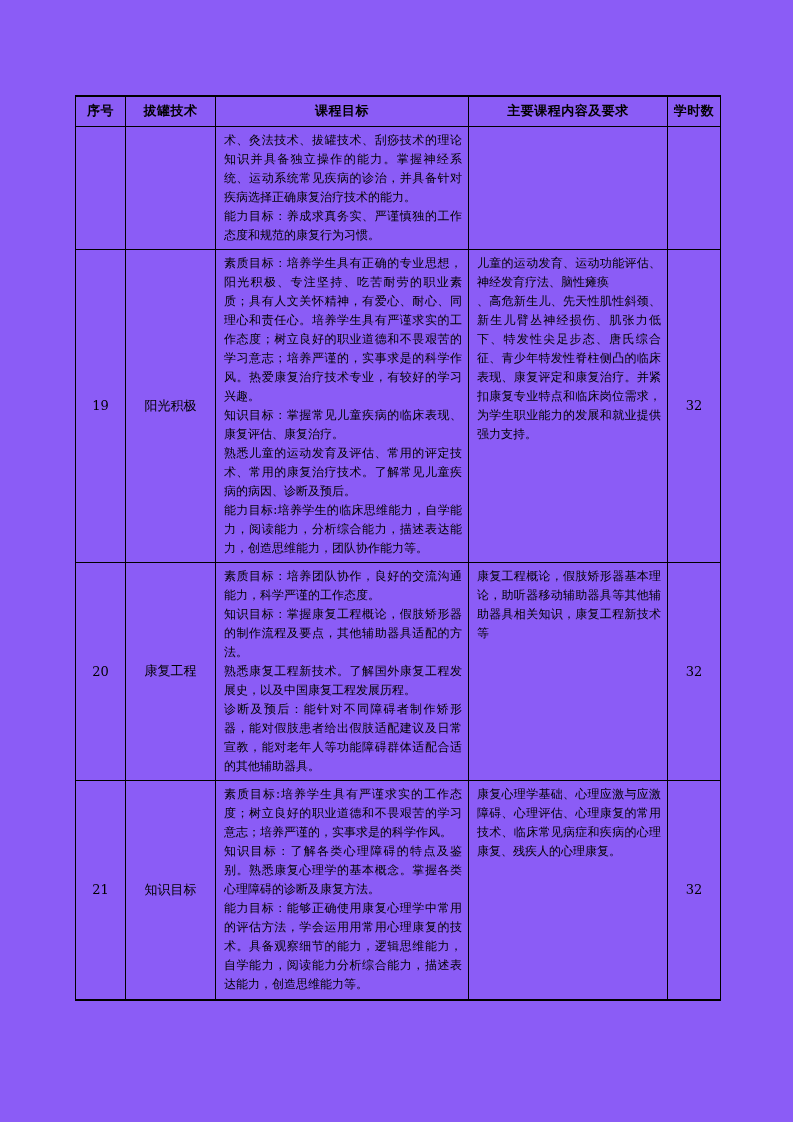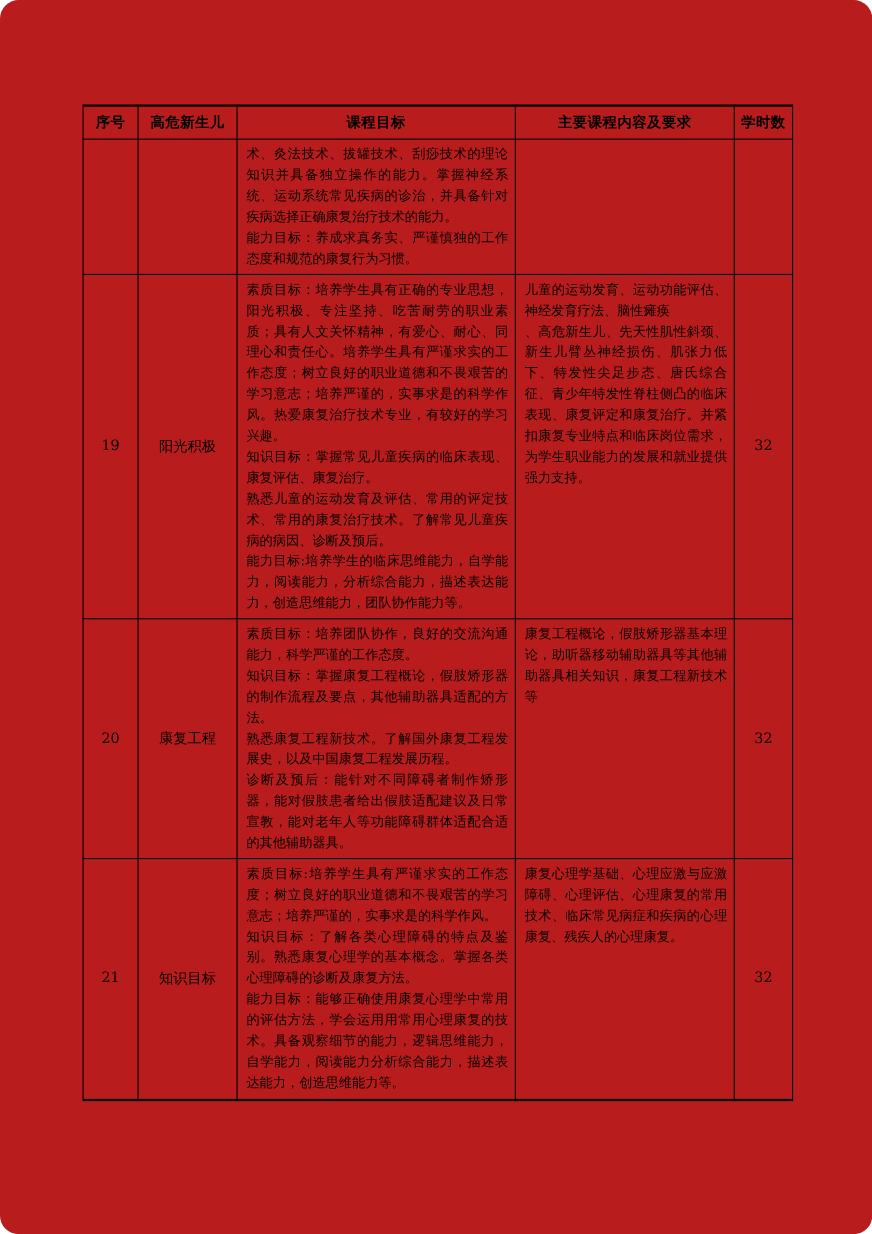--- a/index.html
+++ b/index.html
@@ -4,25 +4,24 @@
 <style>
   html, body {
     margin: 0;
     padding: 0;
     background: #ffffff;
   }
   .sheet {
     position: relative;
     width: 793px;
     height: 1122px;
-    background: #b91c1c;
+    background: #8b5cf6;
     color: #000000;
     font-family: "DejaVu Serif", "Liberation Serif", serif;
     overflow: hidden;
-    border-radius: 17px;
   }
   table.course-table {
     position: absolute;
     left: 75px;
     top: 95px;
     width: 645px;
     border-collapse: collapse;
     table-layout: fixed;
     border-top: 2px solid #000;
     border-bottom: 2px solid #000;
@@ -76,21 +75,21 @@
     <colgroup>
       <col style="width:50px">
       <col style="width:90px">
       <col style="width:253px">
       <col style="width:199px">
       <col style="width:53px">
     </colgroup>
     <thead>
       <tr style="height:30px">
         <th>序号</th>
-        <th>高危新生儿</th>
+        <th>拔罐技术</th>
         <th>课程目标</th>
         <th>主要课程内容及要求</th>
         <th>学时数</th>
       </tr>
     </thead>
     <tbody>
       <tr style="height:120px">
         <td class="cell-no"></td>
         <td class="cell-name"></td>
         <td class="cell-goals">术、灸法技术、拔罐技术、刮痧技术的理论知识并具备独立操作的能力。掌握神经系统、运动系统常见疾病的诊治，并具备针对疾病选择正确康复治疗技术的能力。

